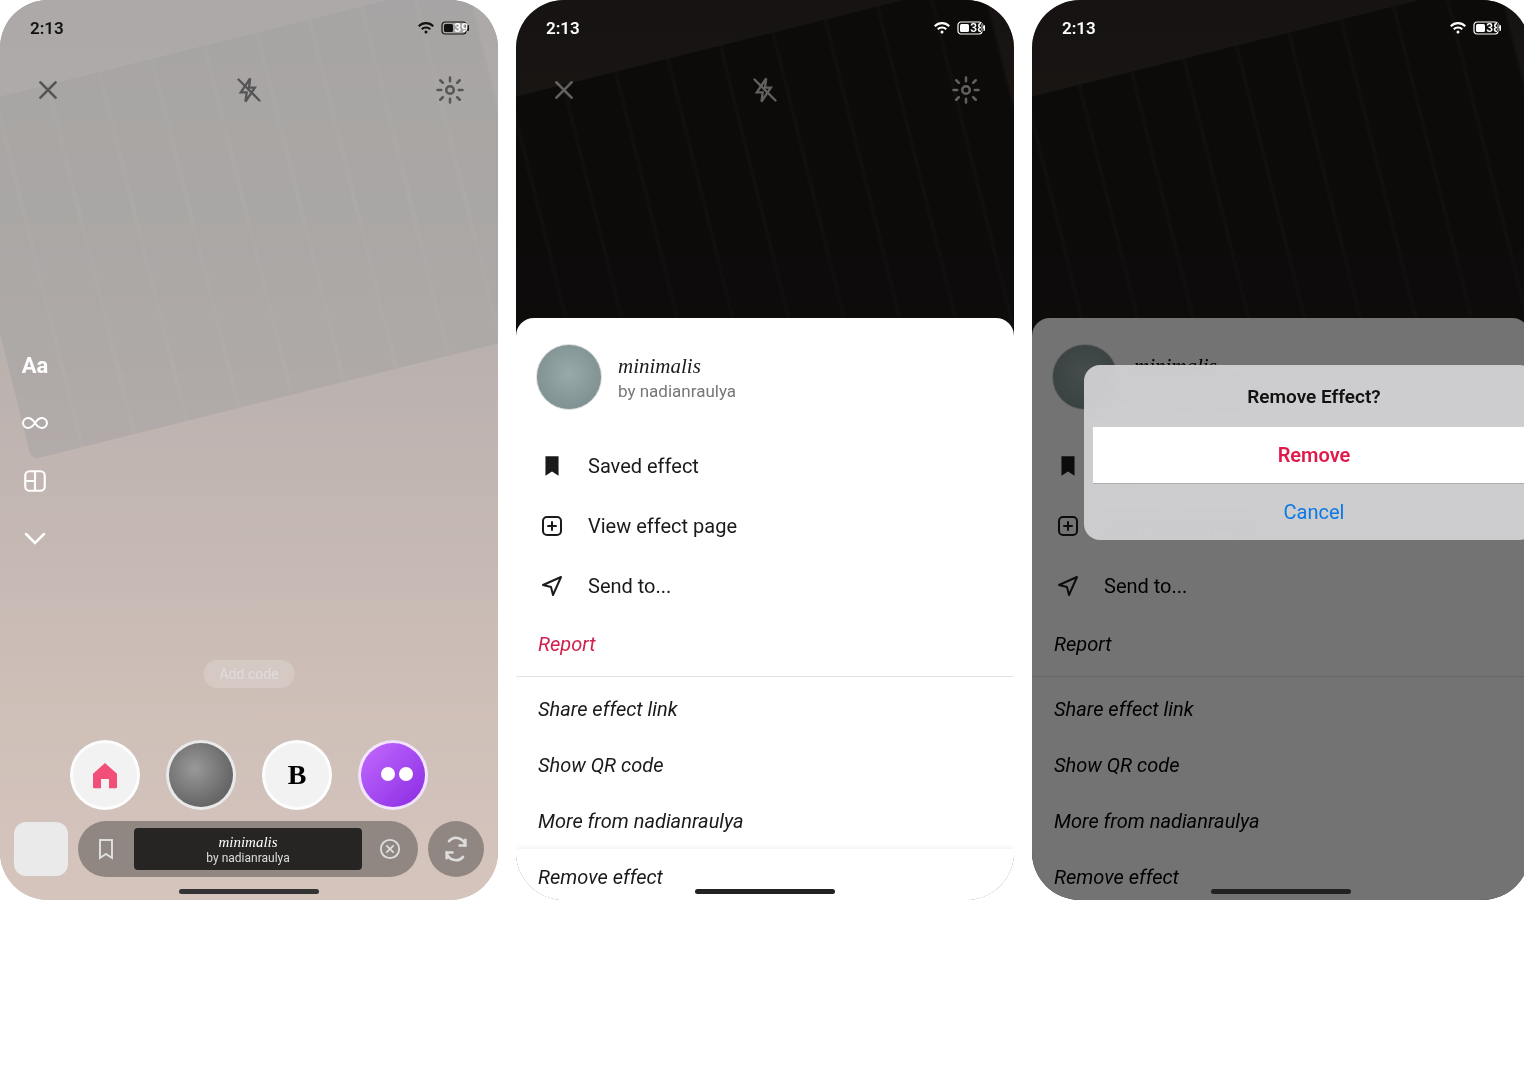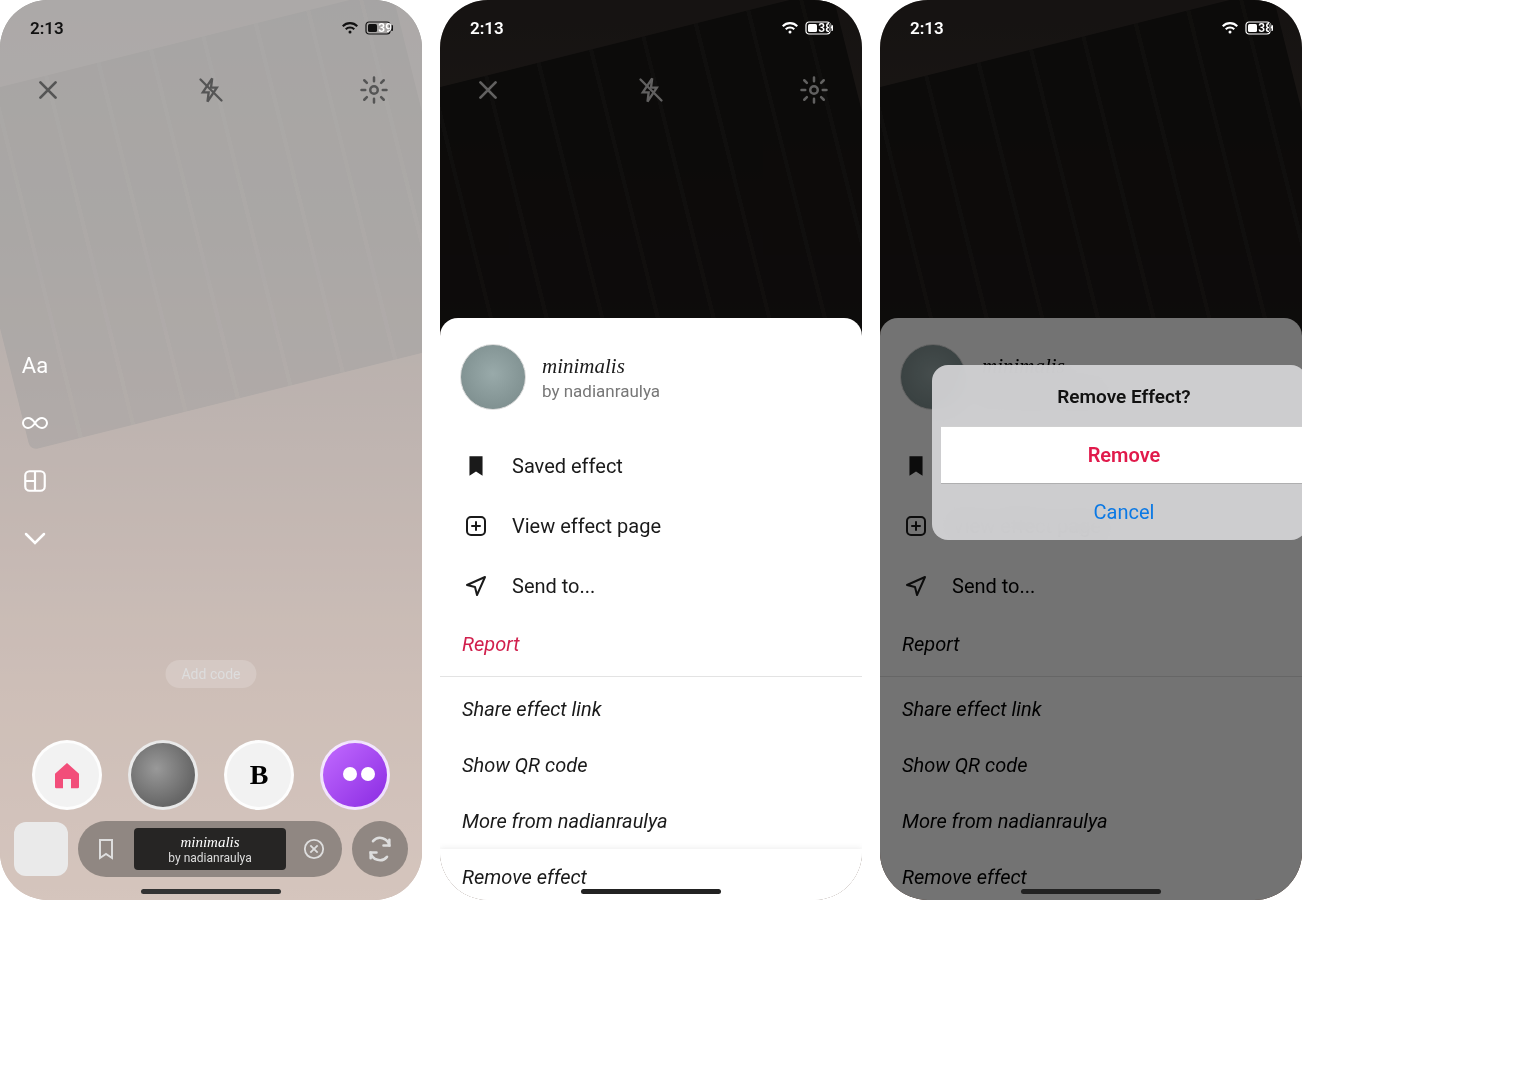--- a/index.html
+++ b/index.html
@@ -6,21 +6,21 @@
   body {
     background: #fff;
     font-family: -apple-system, BlinkMacSystemFont, "Segoe UI", Roboto, sans-serif;
     width: 1524px;
     height: 1078px;
     display: flex;
     gap: 18px;
     padding: 0;
   }
   .phone {
-    width: 422px;
+    width: 498px;
     height: 900px;
     border-radius: 48px;
     position: relative;
     overflow: hidden;
     flex-shrink: 0;
   }
   .phone-bg {
     position: absolute;
     inset: 0;
     background: linear-gradient(180deg, #3a3330 0%, #4a3e38 25%, #6b5046 50%, #8c6756 75%, #a07865 100%);
@@ -326,21 +326,21 @@
     </div>
     <div class="icon-btn">
       <svg width="30" height="30" viewBox="0 0 24 24">
           <circle cx="12" cy="12" r="3" fill="none" stroke="currentColor" stroke-width="2"></circle>
           <path d="M12 2v3M12 19v3M4.2 4.2l2.1 2.1M17.7 17.7l2.1 2.1M2 12h3M19 12h3M4.2 19.8l2.1-2.1M17.7 6.3l2.1-2.1" stroke="currentColor" stroke-width="2" stroke-linecap="round"></path>
         </svg>
     </div>
   </div>
 
   <div class="tool-rail">
-    <div class="tool" style="font-size:22px;font-weight:400;">Aa</div>
+    <div class="tool" style="font-size:22px;font-weight:700;">Aa</div>
     <div class="tool">
       <svg width="28" height="16" viewBox="0 0 28 16">
           <path d="M2 8c0-3 2.5-5 5-5s5 2 7 5 4.5 5 7 5 5-2 5-5-2.5-5-5-5-5 2-7 5-4.5 5-7 5-5-2-5-5z" fill="none" stroke="currentColor" stroke-width="2"></path>
         </svg>
     </div>
     <div class="tool">
       <svg width="26" height="26" viewBox="0 0 24 24">
           <rect x="3" y="3" width="18" height="18" rx="4" fill="none" stroke="currentColor" stroke-width="2"></rect>
           <path d="M12 3v18M3 12h9" stroke="currentColor" stroke-width="2"></path>
         </svg>

